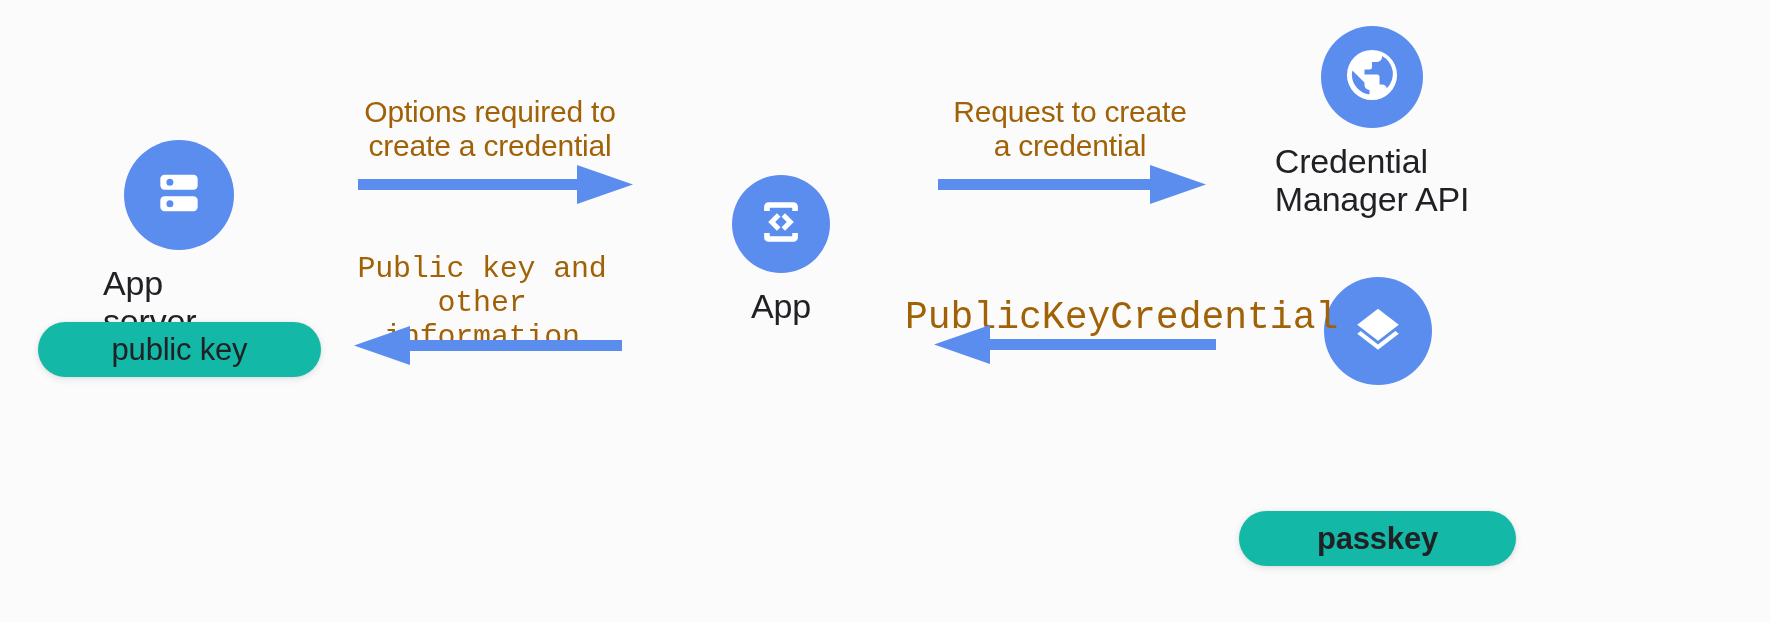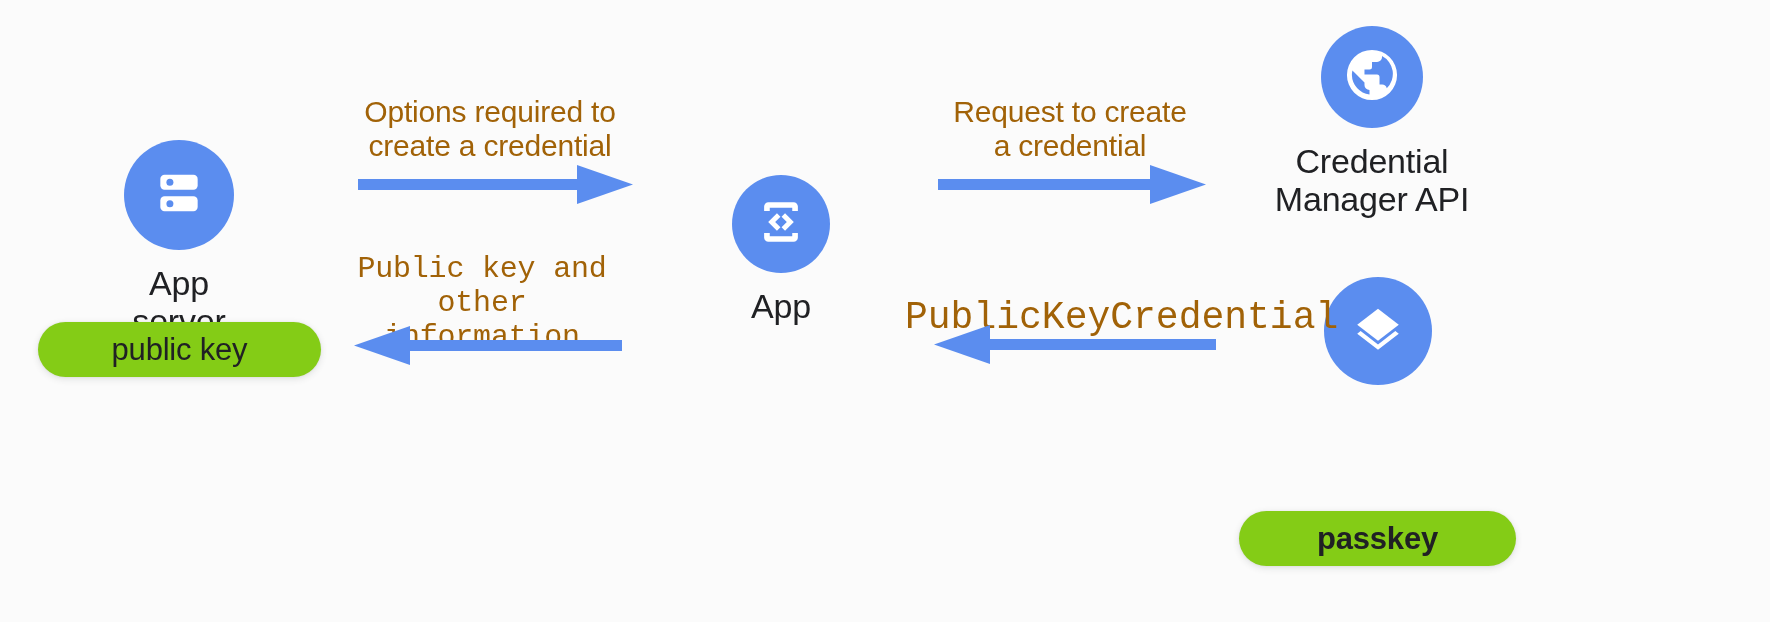--- a/index.html
+++ b/index.html
@@ -28,29 +28,29 @@
     background: #5b8def;
     display: flex;
     align-items: center;
     justify-content: center;
   }
   .node-label {
     margin-top: 14px;
     font-size: 34px;
     line-height: 1.12;
     color: #202124;
-    text-align: center;
+    text-align: left;
     letter-spacing: -0.2px;
     white-space: pre-line;
   }
 
   
   .pill {
     position: absolute;
-    background: #84cc16;
+    background: #14b8a6;
     border-radius: 999px;
     box-shadow: 0 2px 7px rgba(60,64,67,0.14), 0 0 2px rgba(60,64,67,0.10);
     display: flex;
     align-items: center;
     justify-content: center;
     font-size: 31px;
     color: #202124;
     letter-spacing: -0.2px;
   }
 

